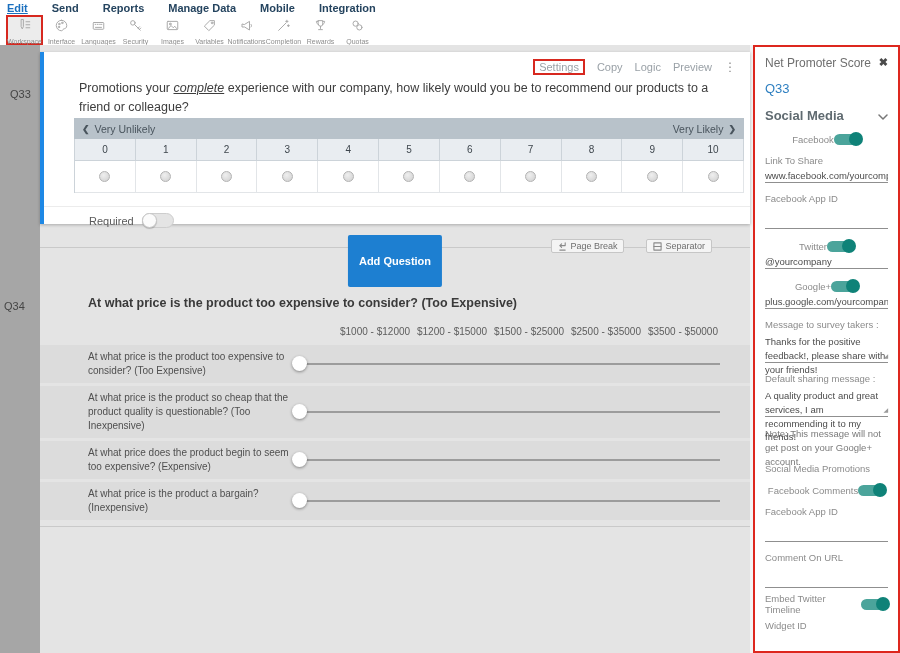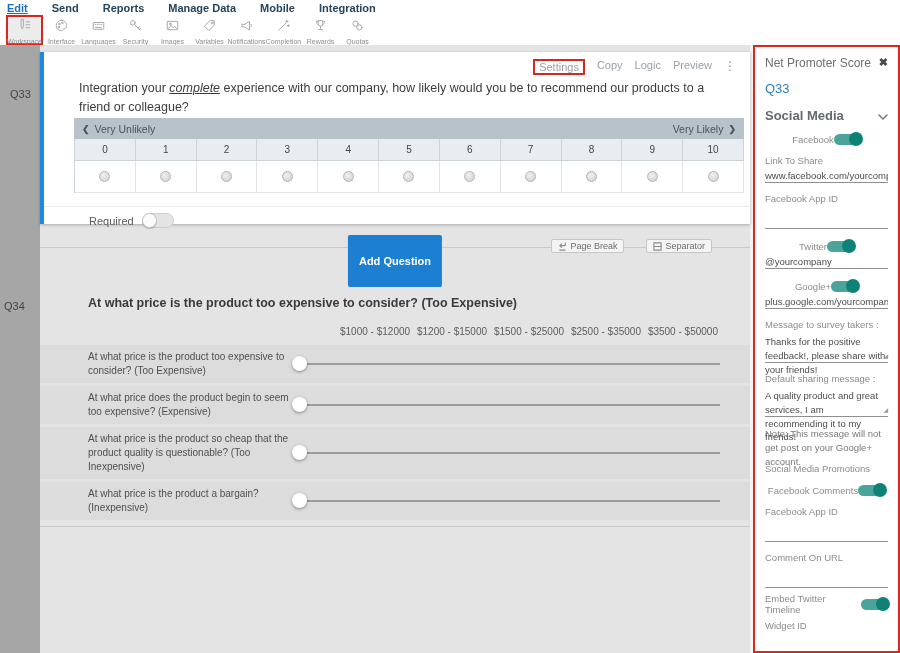--- a/index.html
+++ b/index.html
@@ -16,21 +16,21 @@
   .tb-label{font-size:7px;color:#8d8d8d;margin-top:1px;white-space:nowrap}
   .tb-item.highlight{background:#ececec;border:2px solid #d7281f;padding-top:1px;height:30px}
   
   .main{display:flex;height:608px}
   .sidebar{width:40px;background:#a6a6a6;position:relative;flex-shrink:0}
   .sidebar .qlabel{position:absolute;font-size:11px;color:#454545}
   .content{width:710px;background:#e4e4e4;flex-shrink:0}
   .gap{width:3px;background:#f3f3f3;flex-shrink:0}
   
   .q-card{position:relative;height:172px;margin-top:7px;background:#fff;border-left:4px solid #1e88e5;box-shadow:0 1px 3px rgba(0,0,0,.25)}
-  .actions{position:absolute;top:7px;right:14px;display:flex;gap:12px;font-size:11px;color:#9aa1a7}
+  .actions{position:absolute;top:7px;right:14px;display:flex;align-items:center;gap:12px;font-size:11px;color:#9aa1a7}
   .settings-box{border:2px solid #d7281f;padding:0 4px;cursor:pointer}
   .action-link{cursor:pointer}
   .kebab{font-size:12px;color:#8a8a8a;cursor:pointer}
   .q-text{position:absolute;top:27px;left:35px;width:648px;font-size:12.5px;color:#3d3d3d;line-height:1.55}
   .q-text .emph{font-style:italic;text-decoration:underline}
   .nps{position:absolute;top:66px;left:30px;width:670px}
   .nps-header{height:21px;background:#b8c2ca;display:flex;align-items:center;padding:0 8px;font-size:10.5px;color:#49545d}
   .nps-header .sp{flex:1}
   .chev{font-size:9px;font-weight:bold;margin:0 5px;color:#49545d;cursor:pointer}
   .nps-rows{border-left:1px solid #ccd3d9}
@@ -175,21 +175,21 @@
   <div class="content">
 
     <div class="q-card">
       <div class="actions">
         <span class="settings-box action-link">Settings</span>
         <span class="action-link">Copy</span>
         <span class="action-link">Logic</span>
         <span class="action-link">Preview</span>
         <span class="kebab">⋮</span>
       </div>
-      <div class="q-text"><span>Integration your </span><span class="emph">complete</span><span> experience with our company, how likely would you be to recommend our products to a friend or colleague?</span></div>
+      <div class="q-text"><span>Promotions your </span><span class="emph">complete</span><span> experience with our company, how likely would you be to recommend our products to a friend or colleague?</span></div>
 
       <div class="nps">
         <div class="nps-header">
           <span class="chev" style="margin-left:0">❮</span>
           <span>Very Unlikely</span>
           <span class="sp"></span>
           <span>Very Likely</span>
           <span class="chev" style="margin-right:0">❯</span>
         </div>
         <div class="nps-rows">
@@ -283,28 +283,28 @@
         <span>$3500 - $50000</span>
       </div>
       <div class="q34-row">
         <span class="q34-row-label">At what price is the product too expensive to consider? (Too Expensive)</span>
         <span class="q34-slider">
             <span class="slider-track"></span>
             <span class="slider-handle"></span>
           </span>
       </div>
       <div class="q34-row">
-        <span class="q34-row-label">At what price does the product begin to seem too expensive? (Expensive)</span>
+        <span class="q34-row-label">At what price is the product so cheap that the product quality is questionable? (Too Inexpensive)</span>
         <span class="q34-slider">
             <span class="slider-track"></span>
             <span class="slider-handle"></span>
           </span>
       </div>
       <div class="q34-row">
-        <span class="q34-row-label">At what price is the product so cheap that the product quality is questionable? (Too Inexpensive)</span>
+        <span class="q34-row-label">At what price does the product begin to seem too expensive? (Expensive)</span>
         <span class="q34-slider">
             <span class="slider-track"></span>
             <span class="slider-handle"></span>
           </span>
       </div>
       <div class="q34-row">
         <span class="q34-row-label">At what price is the product a bargain? (Inexpensive)</span>
         <span class="q34-slider">
             <span class="slider-track"></span>
             <span class="slider-handle"></span>

